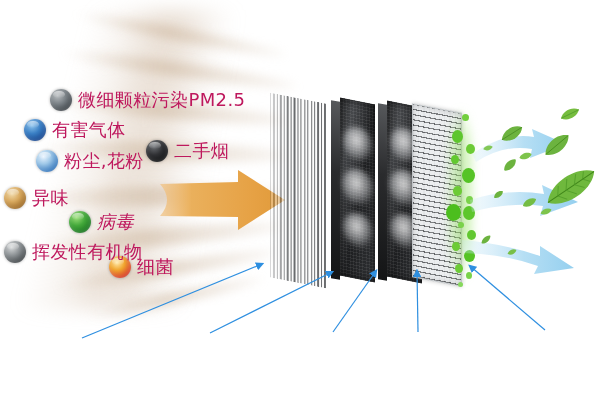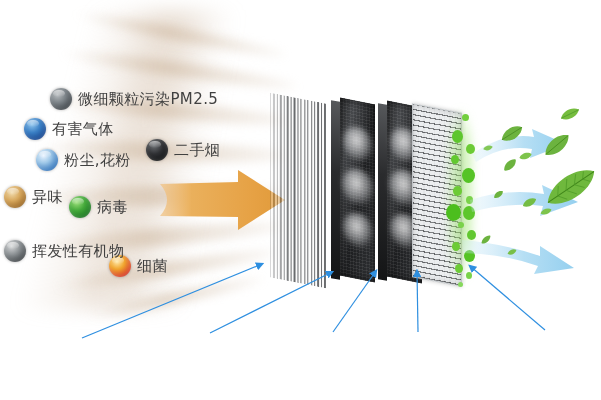--- a/index.html
+++ b/index.html
@@ -40,21 +40,21 @@
     flex:0 0 22px;margin-right:6px;
     box-shadow:0 0 3px rgba(0,0,0,0.30), inset 0 0 4px rgba(255,255,255,0.25);
     position:relative;overflow:hidden;
   }
   .lbl .ico::after{
     content:"";position:absolute;left:14%;top:8%;width:52%;height:34%;
     border-radius:50%;
     background:linear-gradient(180deg,rgba(255,255,255,0.55),rgba(255,255,255,0));
   }
   .lbl .txt{
-    font-size:15px;color:#404040;letter-spacing:.4px;
+    font-size:18px;color:#be185d;letter-spacing:.4px;
     font-family:"DejaVu Sans","Liberation Sans",sans-serif;
   }
 
   .ico-pm25{background:radial-gradient(circle at 34% 30%, #b9bdc0 0%, #7c8388 38%, #4a5055 70%, #2d3236 100%);}
   .ico-gas {background:radial-gradient(circle at 36% 28%, #8fc6ef 0%, #3a7fc4 40%, #17458e 78%, #0c2a60 100%);}
   .ico-dust{background:radial-gradient(circle at 34% 30%, #eaf4ff 0%, #9fc8e8 35%, #3f7ec0 72%, #1d4f93 100%);}
   .ico-odor{background:radial-gradient(circle at 36% 30%, #f2dcae 0%, #d8a95f 38%, #a3702c 72%, #6d4717 100%);}
   .ico-virus{background:radial-gradient(circle at 34% 28%, #9ce07a 0%, #43a83a 40%, #1f7a24 74%, #0f4f17 100%);}
   .ico-voc {background:radial-gradient(circle at 34% 28%, #d8dadb 0%, #8f9497 38%, #4e5356 72%, #262a2c 100%);}
   .ico-bact{background:radial-gradient(circle at 36% 30%, #ffe9a8 0%, #f0a52e 36%, #d9452a 72%, #9c2317 100%);}
@@ -163,21 +163,21 @@
   <div class="lbl" style="left:36px;top:149px;">
     <span class="ico ico-dust"></span>
     <span class="txt">粉尘,花粉</span>
   </div>
 
   <div class="lbl" style="left:4px;top:186px;text-align:right;">
     <span class="ico ico-odor"></span>
     <span class="txt">异味</span>
   </div>
 
-  <div class="lbl" style="left:69px;top:196px;">
+  <div class="lbl" style="left:69px;top:210px;font-style:italic;">
     <span class="ico ico-virus"></span>
     <span class="txt">病毒</span>
   </div>
 
   <div class="lbl" style="left:109px;top:255px;">
     <span class="ico ico-bact"></span>
     <span class="txt">细菌</span>
   </div>
 
   <div class="lbl" style="left:4px;top:240px;">

